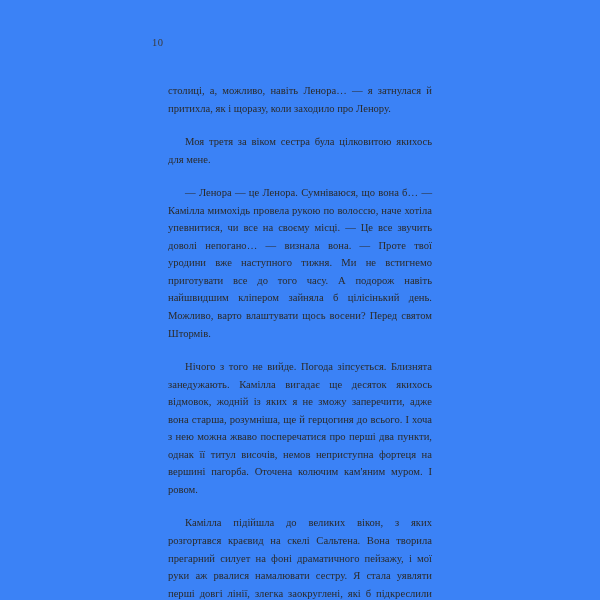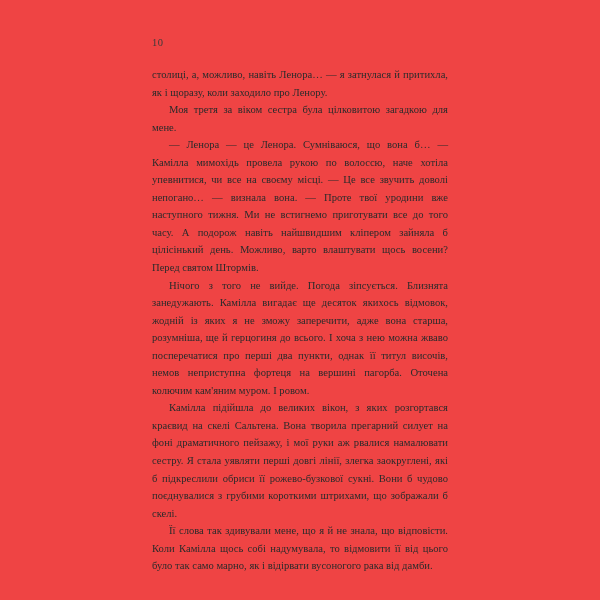--- a/index.html
+++ b/index.html
@@ -10,21 +10,21 @@
     width: 600px;
     height: 600px;
     background: #ffffff;
     font-family: "Liberation Serif", "DejaVu Serif", serif;
     overflow: hidden;
   }
   .page {
     position: relative;
     width: 600px;
     height: 600px;
-    background: #ef4444;
+    background: #3b82f6;
   }
   .folio {
     position: absolute;
     left: 152px;
     top: 38px;
     font-size: 10.5px;
     color: #3a3a3a;
     letter-spacing: 0.6px;
     line-height: 1;
   }
@@ -35,41 +35,41 @@
     width: 296px;
     font-size: 10.6px;
     line-height: 17.55px;
     color: #2b2b2b;
     text-align: justify;
     text-justify: inter-word;
     -webkit-hyphens: none;
     hyphens: none;
   }
   .textblock p {
-    margin: 0;
+    margin: 16px;
     text-indent: 17px;
     text-align: justify;
   }
   .textblock p.noindent {
     text-indent: 0;
   }
   
   .textblock p {
     text-align-last: left;
   }
 </style>
 </head>
 <body>
 
 <div class="page">
 
   <div class="folio">10</div>
 
   <div class="textblock">
     <p class="noindent">столиці, а, можливо, навіть Ленора… — я затнулася й притихла, як і щоразу, коли заходило про Ленору.</p>
-    <p>Моя третя за віком сестра була цілковитою загадкою для мене.</p>
+    <p>Моя третя за віком сестра була цілковитою якихось для мене.</p>
     <p>— Ленора — це Ленора. Сумніваюся, що вона б… — Камілла мимохідь провела рукою по волоссю, наче хотіла упевнитися, чи все на своєму місці. — Це все звучить доволі непогано… — визнала вона. — Проте твої уродини вже наступного тижня. Ми не встигнемо приготувати все до того часу. А подорож навіть найшвидшим кліпером зайняла б цілісінький день. Можливо, варто влаштувати щось восени? Перед святом Штормів.</p>
     <p>Нічого з того не вийде. Погода зіпсується. Близнята занедужають. Камілла вигадає ще десяток якихось відмовок, жодній із яких я не зможу заперечити, адже вона старша, розумніша, ще й герцогиня до всього. І хоча з нею можна жваво посперечатися про перші два пункти, однак її титул височів, немов неприступна фортеця на вершині пагорба. Оточена колючим кам'яним муром. І ровом.</p>
     <p>Камілла підійшла до великих вікон, з яких розгортався краєвид на скелі Сальтена. Вона творила прегарний силует на фоні драматичного пейзажу, і мої руки аж рвалися намалювати сестру. Я стала уявляти перші довгі лінії, злегка заокруглені, які б підкреслили обриси її рожево-бузкової сукні. Вони б чудово поєднувалися з грубими короткими штрихами, що зображали б скелі.</p>
     <p>Її слова так здивували мене, що я й не знала, що відповісти. Коли Камілла щось собі надумувала, то відмовити її від цього було так само марно, як і відірвати вусоногого рака від дамби.</p>
   </div>
 
 </div>
 
 </body></html>

